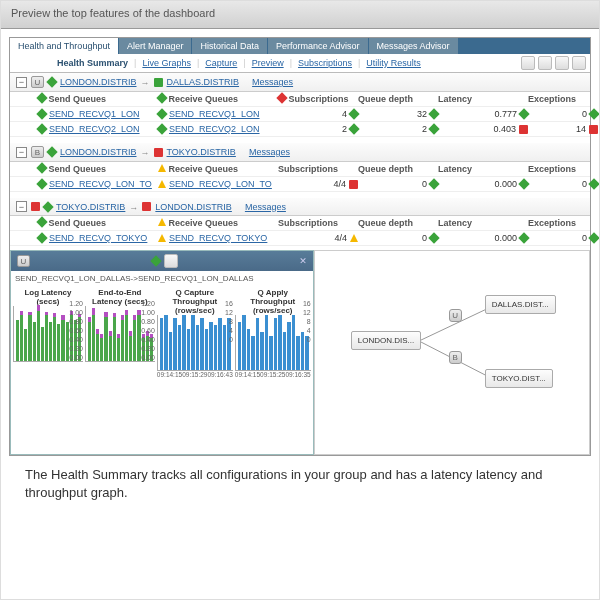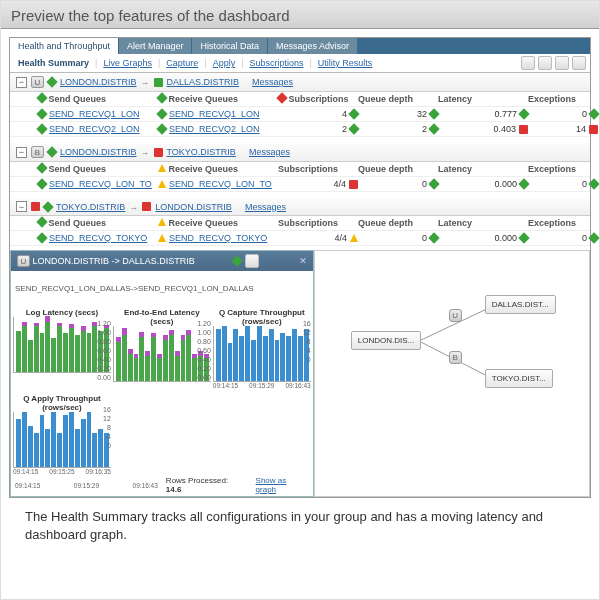--- a/index.html
+++ b/index.html
@@ -1,28 +1,28 @@
 <!DOCTYPE html>
 <html><head>
 <meta charset="utf-8">
 <style>
   * { box-sizing: border-box; margin: 0; padding: 0; font-family: Arial, sans-serif; }
   body { width: 600px; height: 600px; background: #fff; border: 1px solid #ddd; font-size: 9px; color: #333; }
-  .header-bar { height: 28px; background: linear-gradient(#e8e8e8, #d0d0d0); border-bottom: 1px solid #999; padding: 6px 10px; font-size: 15px; color: #555; }
+  .header-bar { height: 28px; background: linear-gradient(#e8e8e8, #d0d0d0); border-bottom: 1px solid #999; padding: 6px 10px; font-size: 11px; color: #555; }
   .content { padding: 8px; }
 
   .main-body { border: 1px solid #999; }
 
   .tabs-row { display: flex; background: #3b6a8f; }
   .tab { background: #6a8aa0; color: #fff; font-size: 9px; padding: 3px 8px; border-right: 1px solid #3b6a8f; }
   .tab.active { background: #fff; color: #2a5070; }
 
   .subtabs-row { border-bottom: 1px solid #bbb; display: flex; align-items: center; padding: 2px 4px; font-size: 9px; background: #fff; }
   .subtab { color: #357; padding: 0 4px; }
-  .subtab strong { color: #2a5070; }
+  .subtab strong { color: #2a5070; margin-left: 39px; }
   .subtab-sep { color: #ccc; margin: 0 2px; }
   .toolbar-icons { margin-left: auto; display: flex; gap: 3px; }
   .mini-icon { width: 14px; height: 14px; background: linear-gradient(#f8f8f8, #ddd); border: 1px solid #bbb; border-radius: 2px; }
 
   .summary-bar { background: linear-gradient(#5a7a99, #4a6a88); color: #fff; font-size: 9px; padding: 3px 6px; display: flex; align-items: center; }
   .layout-link { margin-left: auto; text-decoration: underline; color: #cfe; }
 
   .group-header { display: flex; align-items: center; gap: 4px; padding: 3px 6px; border-bottom: 1px solid #ccc; background: linear-gradient(#fcfcfc,#f0f0f0); }
   .sq { width: 9px; height: 9px; display: inline-block; border-radius: 1px; }
   .sq.green { background: #3aa33a; } .sq.red { background: #d33; }
@@ -38,22 +38,22 @@
   .cols-header { font-weight: bold; color: #555; }
   .row .cell { display: flex; align-items: center; gap: 3px; }
   .row .cell.right { justify-content: flex-end; }
 
   
   .charts-panel { display: flex; margin-top: 4px; }
   .charts-left { flex: 1.1; border: 1px solid #9bb; }
   .charts-right { flex: 1; border: 1px solid #ccc; display: flex; flex-direction: column; }
   .panel-head { background: linear-gradient(#587c99,#4a6a88); color: #fff; font-size: 9px; padding: 3px 6px; display: flex; align-items: center; }
   .panel-head .x { margin-left: auto; color: #cce; }
-  .crumb { font-size: 8px; color: #555; padding: 13px 4px; }
-  .chart-grid { display: grid; grid-template-columns: 1fr 1fr 1fr; grid-template-rows: 84px 76px; gap: 2px; padding: 2px 2px 4px 2px; }
+  .crumb { font-size: 8px; color: #555; padding: 3px 4px; }
+  .chart-grid { display: grid; grid-template-columns: 1fr 1fr 1fr 1fr; grid-template-rows: 84px 76px; gap: 2px; padding: 2px 2px 4px 2px; }
   .chart { position: relative; }
   .chart-title { font-size: 8px; font-weight: bold; text-align: center; }
   .bars { display: flex; align-items: flex-end; height: 56px; gap: 1px; border-bottom: 1px solid #aaa; border-left: 1px solid #aaa; padding: 0 2px; }
   .bar { flex: 1; background: #4aa64a; }
   .bar .top { background: #b44fc1; width: 100%; display: block; }
   .bar.blue { background: #3b8fd1; }
   .yaxis { position: absolute; right: 0; top: 12px; font-size: 7px; color: #666; display: flex; flex-direction: column; gap: 2px; text-align: right; }
   .xaxis { display: flex; justify-content: space-between; font-size: 6.5px; color: #666; }
   .rows-proc { font-size: 8px; display: flex; gap: 8px; align-items: center; padding: 2px 4px; }
 
@@ -70,31 +70,32 @@
 
 <div class="header-bar">Preview the top features of the dashboard</div>
 
 <div class="content">
  <div class="main-body">
 
   <div class="tabs-row">
     <div class="tab active">Health and Throughput</div>
     <div class="tab">Alert Manager</div>
     <div class="tab">Historical Data</div>
+    <div class="tab">Performance Advisor</div>
     <div class="tab">Messages Advisor</div>
   </div>
 
   <div class="subtabs-row">
     <span class="subtab"><strong>Health Summary</strong></span>
     <span class="subtab-sep">|</span>
     <span class="subtab link">Live Graphs</span>
     <span class="subtab-sep">|</span>
     <span class="subtab link">Capture</span>
     <span class="subtab-sep">|</span>
-    <span class="subtab link">Apply</span>
+    <span class="subtab link">Preview</span>
     <span class="subtab-sep">|</span>
     <span class="subtab link">Subscriptions</span>
     <span class="subtab-sep">|</span>
     <span class="subtab link">Utility Results</span>
     <div class="toolbar-icons">
       <span class="mini-icon"></span>
       <span class="mini-icon"></span>
       <span class="mini-icon"></span>
       <span class="mini-icon"></span>
     </div>
@@ -255,21 +256,20 @@
             <span>0</span> 
             <span class="diam green"></span>
           </div>
         </div>
       </div>
 
   <div class="charts-panel">
     <div class="charts-left">
       <div class="panel-head">
         <span class="badge">U</span>&nbsp;
-        <span>LONDON.DISTRIB -&gt; DALLAS.DISTRIB</span>
         <span class="diam" style="margin-left:auto"></span>
         <span class="mini-icon" style="margin-left:4px"></span>
         <span class="x">&nbsp;✕</span>
       </div>
       <div class="crumb">SEND_RECVQ1_LON_DALLAS-&gt;SEND_RECVQ1_LON_DALLAS</div>
       <div class="chart-grid" id="chartGrid">
             <div class="chart">
               <div class="chart-title">Log Latency (secs)</div>
      <div class="bars">
                 <div class="bar" style="height:75%">
@@ -453,43 +453,32 @@
                 <span>4</span>
                 <span>0</span>
               </div>
      <div class="xaxis">
                 <span>09:14:15</span>
                 <span>09:15:25</span>
                 <span>09:16:35</span>
               </div>
             </div>
           </div>
-      <div class="rows-proc">
-        <span class="xaxis" style="flex:1">
-          <span>09:14:15</span>
-              <span>09:15:29</span>
-              <span>09:16:43</span>
-        </span>
-        <span style="flex:1;display:flex;gap:10px;align-items:center">
-          <span><span>Rows Processed:</span> <b>14.6</b></span>
-          <span class="link">Show as graph</span>
-        </span>
-      </div>
     </div>
 
     <div class="charts-right">
       <div class="topo">
         <svg class="tlines">
           <line x1="104" y1="90" x2="178" y2="55" stroke="#999"></line>
           <line x1="104" y1="90" x2="178" y2="128" stroke="#999"></line>
         </svg>
         <div class="node" style="left:36px;top:80px">LONDON.DIS...</div>
         <div class="node" style="left:170px;top:44px">DALLAS.DIST...</div>
         <div class="node" style="left:170px;top:118px">TOKYO.DIST...</div>
         <div class="nbadge" style="left:134px;top:58px">U</div>
         <div class="nbadge" style="left:134px;top:100px">B</div>
       </div>
     </div>
   </div>
  </div>
 
- <div class="caption">The Health Summary tracks all configurations in your group and has a moving latency and dashboard graph.</div>
+ <div class="caption">The Health Summary tracks all configurations in your group and has a latency latency and throughput graph.</div>
 </div>
 
 </body></html>

